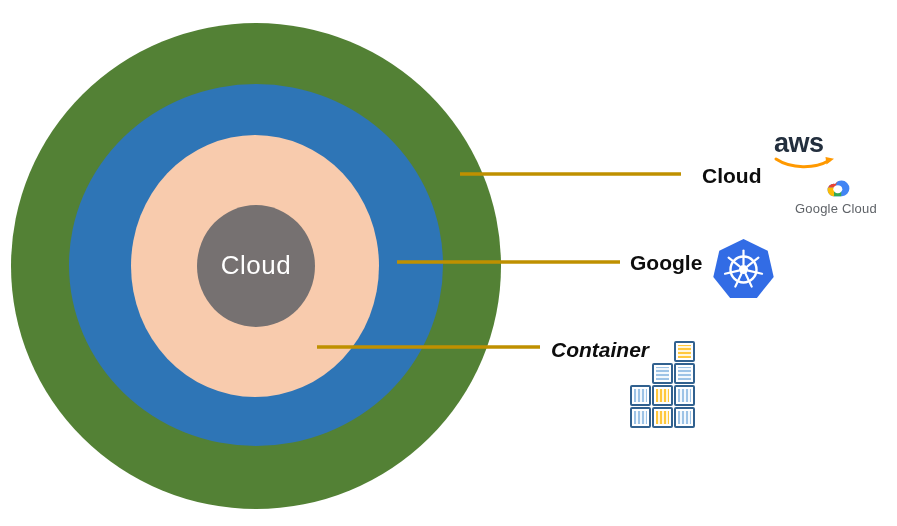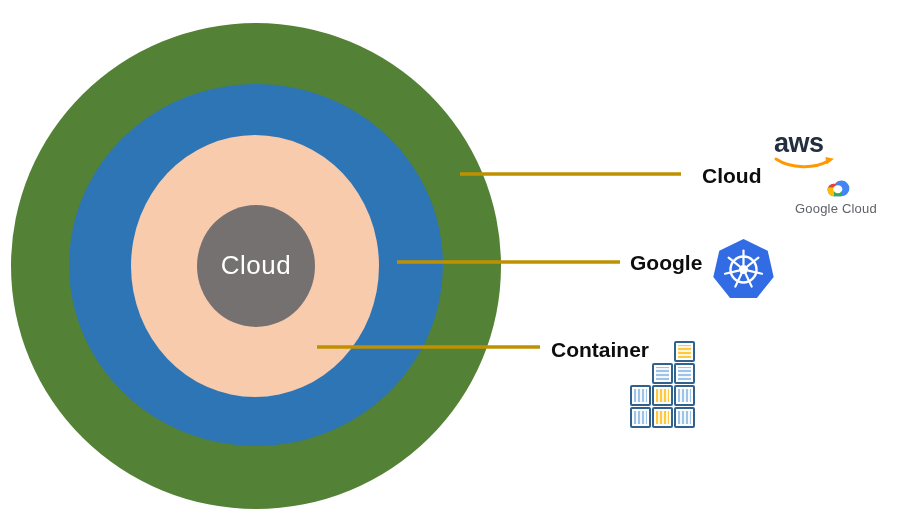--- a/index.html
+++ b/index.html
@@ -4,21 +4,21 @@
 <style>
   html,body{margin:0;padding:0;background:#ffffff;}
   .canvas{position:relative;width:897px;height:526px;background:#ffffff;overflow:hidden;
           font-family:"Liberation Sans", sans-serif;}
   .rings-svg{position:absolute;left:0;top:0;}
   .code-label{position:absolute;left:196px;top:252px;width:120px;text-align:center;
               font-size:26px;line-height:1;letter-spacing:.5px;font-weight:400;}
   .callout-label{position:absolute;font-weight:bold;font-size:21px;color:#0d0d0d;line-height:1;white-space:nowrap;}
   .cloud-label{left:702px;top:165px;}
   .cluster-label{left:630px;top:252px;}
-  .container-label{left:551px;top:339px;}
+  .container-label{left:551px;top:339px;font-style:italic;}
   
   .aws-logo{position:absolute;left:774px;top:132px;width:62px;display:flex;flex-direction:column;}
   .aws-text{font-size:27px;font-weight:bold;line-height:.85;letter-spacing:-.5px;}
   .aws-swoosh{margin-top:1px;}
   
   .gcp-icon{position:absolute;left:825px;top:177px;}
   .gcp-text{position:absolute;left:795px;top:202px;font-size:13px;line-height:1;letter-spacing:.2px;white-space:nowrap;}
   
   .k8s-icon{position:absolute;left:712px;top:239px;}
   

